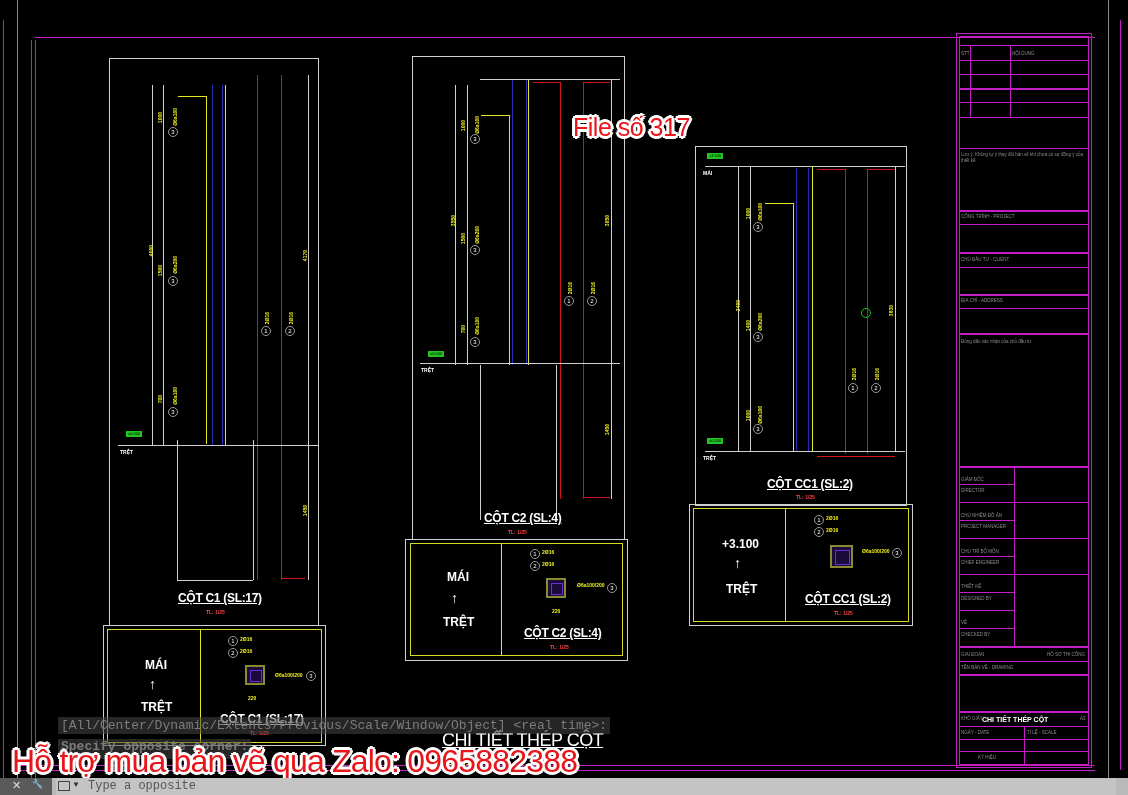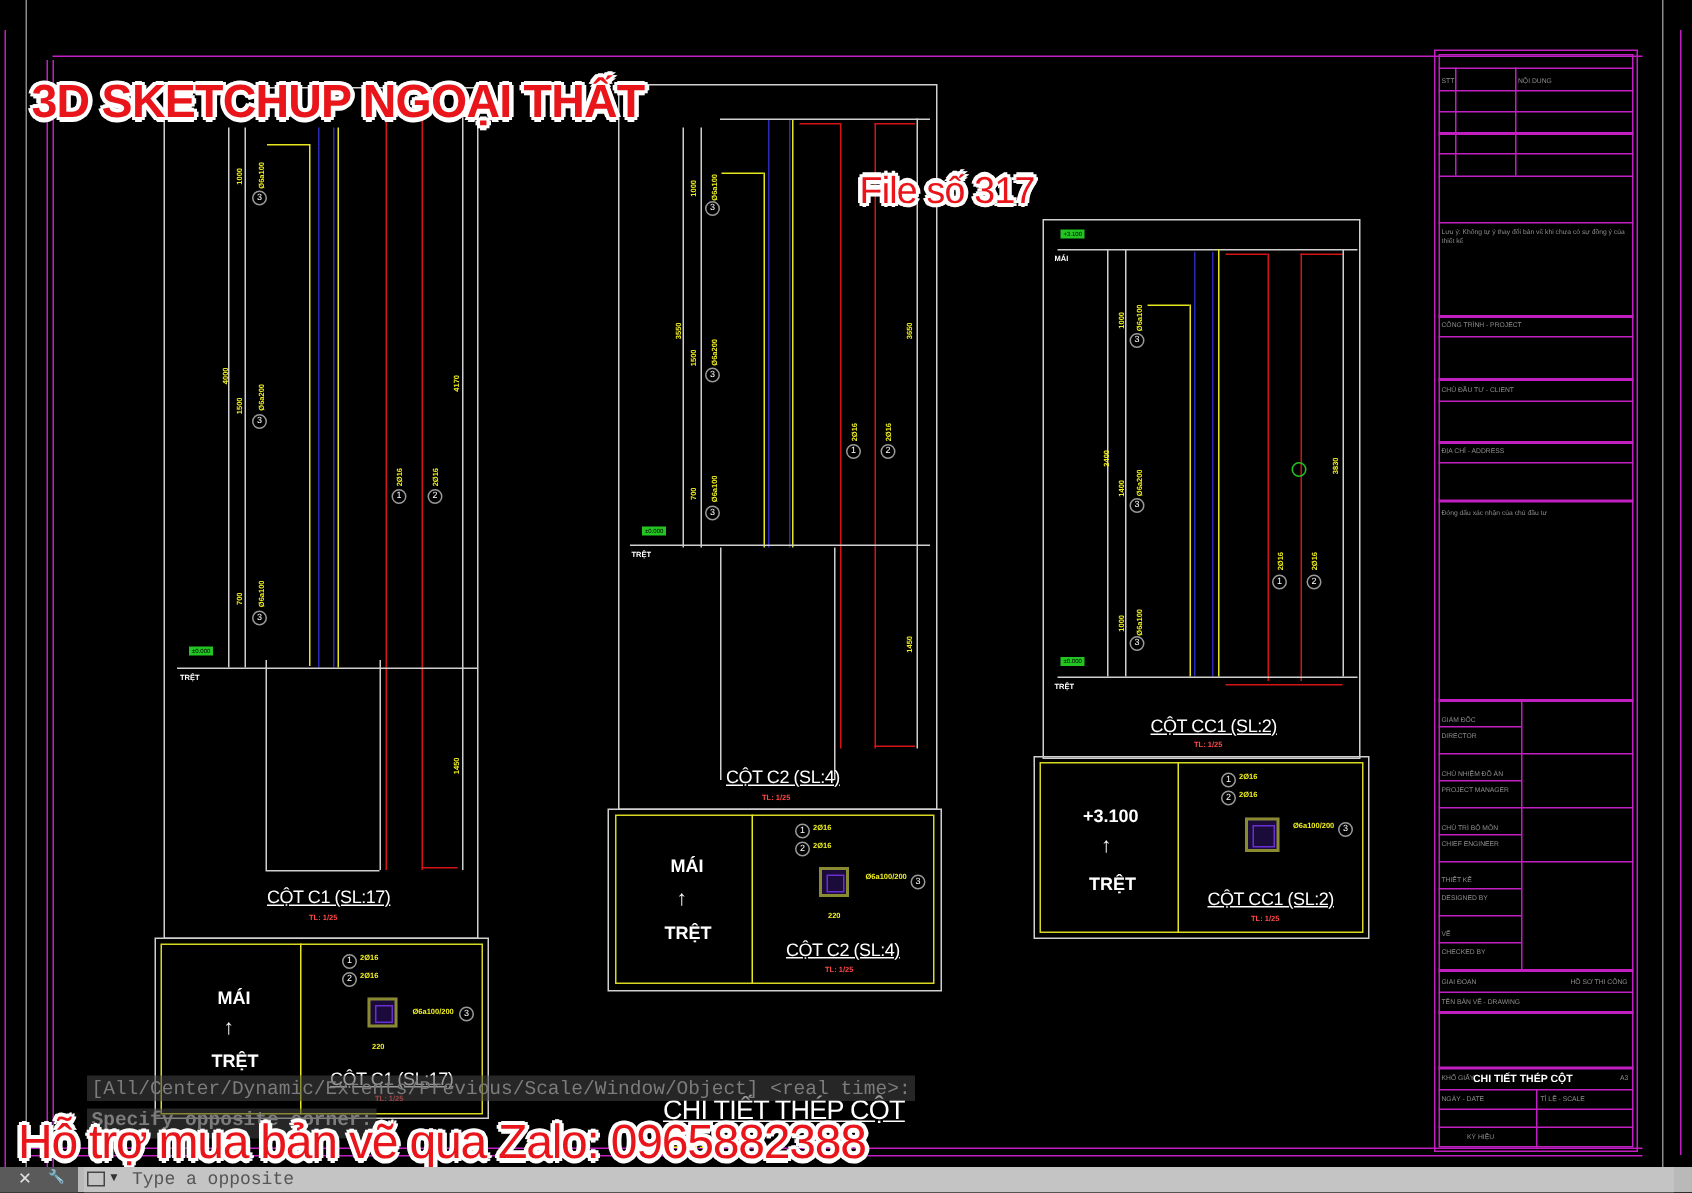--- a/index.html
+++ b/index.html
@@ -10,21 +10,21 @@
   .hl{position:absolute;height:1px;}
   .mag{background:#c21fc2;}
   .grey{background:#8a8a8a;}
   .wht{background:#cfcfcf;}
   .yel{background:#e6e61e;}
   .red{background:#d41414;}
   .blu{background:#2a2ab8;}
   .box{position:absolute;border:1px solid #d0d0d0;box-sizing:border-box;}
   .ybox{position:absolute;border:1px solid #d8d820;box-sizing:border-box;}
   .mbox{position:absolute;border:1px solid #c21fc2;box-sizing:border-box;}
-  .cad-title{position:absolute;color:#fff;font-weight:normal;font-size:12px;text-decoration:underline;white-space:nowrap;letter-spacing:-0.3px;}
+  .cad-title{position:absolute;color:#fff;font-weight:bold;font-size:12px;text-decoration:underline;white-space:nowrap;letter-spacing:-0.3px;}
   .cad-scale{position:absolute;color:#ff4848;font-size:5px;font-weight:bold;white-space:nowrap;}
   .big-label{position:absolute;color:#fff;font-weight:bold;font-size:12px;white-space:nowrap;}
   .arrow{position:absolute;color:#fff;font-size:14px;}
   .bubble{position:absolute;width:10px;height:10px;border:1px solid #999;border-radius:50%;box-sizing:border-box;color:#fff;font-size:6px;line-height:8px;text-align:center;}
   .ydim{position:absolute;color:#f0f020;font-size:5px;font-weight:bold;writing-mode:vertical-rl;transform:rotate(180deg);}
   .ytxt{position:absolute;color:#f0f020;font-size:5px;font-weight:bold;white-space:nowrap;}
   .lvl{position:absolute;background:#22c522;color:#000;font-size:4px;padding:0 2px;height:6px;}
   .lvl-lbl{position:absolute;color:#fff;font-size:5px;font-weight:bold;}
   .sect{position:absolute;width:20px;height:20px;border:2px solid #8a8a30;background:#1b0b3a;box-sizing:border-box;}
   .sect-in{position:absolute;left:3px;top:3px;width:10px;height:10px;border:1px solid #6a2fd0;}
@@ -291,21 +291,20 @@
   <div class="tb-txt" style="left:961px;top:730px;">NGÀY - DATE</div>
   <div class="tb-txt" style="left:1027px;top:730px;">TỈ LỆ - SCALE</div>
   <div class="hl mag" style="left:959px;top:739px;width:130px;"></div>
   <div class="hl mag" style="left:959px;top:751px;width:130px;"></div>
   <div class="tb-txt" style="left:978px;top:755px;">KÝ HIỆU</div>
   <div class="abs" style="left:1048px;top:754px;color:#f0f020;font-size:6px;font-weight:bold;">KC-10</div>
 
   <div class="cmd-hist" style="left:58px;top:717px;height:17px;line-height:17px;">[All/Center/Dynamic/Extents/Previous/Scale/Window/Object] &lt;real time&gt;:</div>
   <div class="cmd-hist" style="left:58px;top:739px;height:20px;line-height:15px;font-weight:bold;">Specify opposite corner:</div>
 
-  <div class="overlay-red" style="left:21px;top:50px;font-size:31px;letter-spacing:-0.5px;">3D SKETCHUP NGOẠI THẤT</div>
   <div class="overlay-red" style="left:573px;top:113px;font-size:25px;font-weight:normal;letter-spacing:-0.5px;">File số 317</div>
   <div class="overlay-red" style="left:12px;top:743px;font-size:32px;font-weight:normal;letter-spacing:-0.8px;">Hỗ trợ mua bản vẽ qua Zalo: 0965882388</div>
 </div>
 
 <div class="cmdbar">
   <div class="cmd-left"></div>
   <span class="cmd-icon" style="left:12px;">✕</span>
   <span class="cmd-icon" style="left:32px;font-size:9px;">🔧</span>
   <div class="cmd-input">Type a opposite</div>
   <div class="cmd-prompt-icon"></div>

